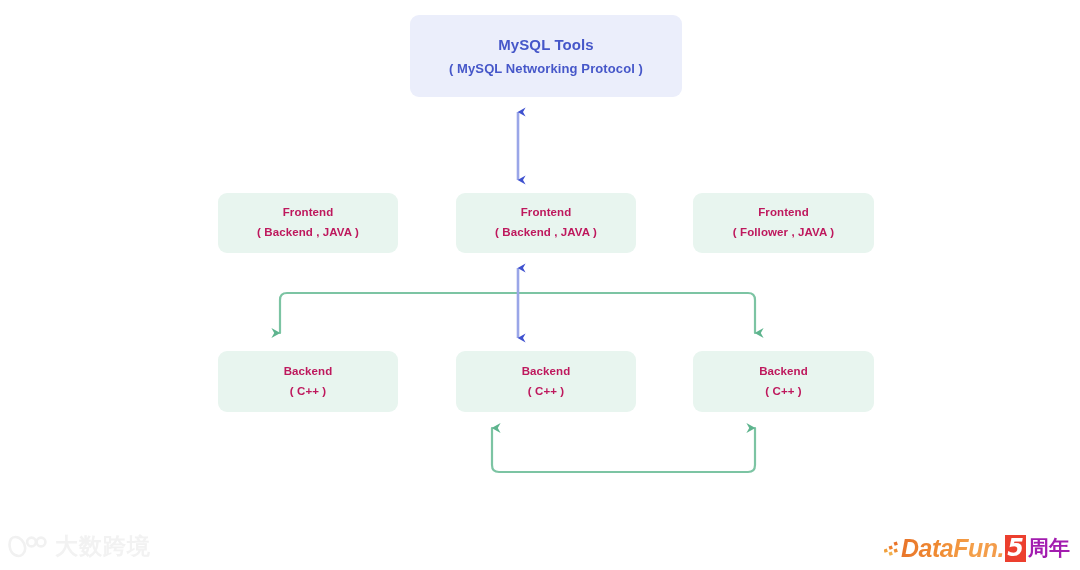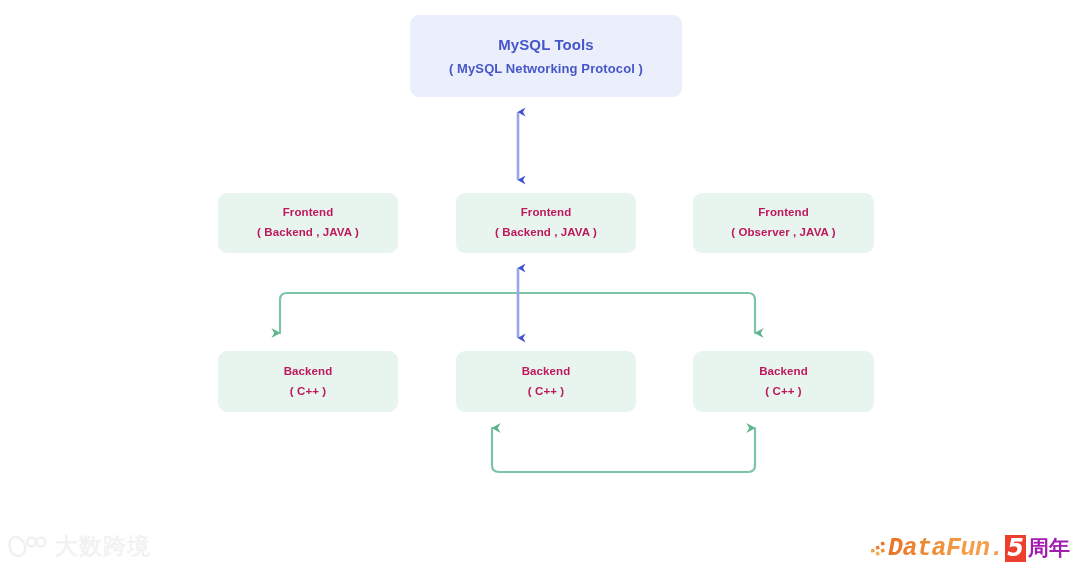--- a/index.html
+++ b/index.html
@@ -94,21 +94,21 @@
     height: 30px;
     display: flex;
     align-items: center;
   }
   #brand-logo .dots {
     width: 16px;
     height: 20px;
     margin-right: 1px;
   }
   #brand-logo .wordmark {
-    font-family: Liberation Mono, monospace;
+    font-family: Liberation Sans, sans-serif;
     font-size: 25px;
     font-weight: bold;
     font-style: italic;
     letter-spacing: -0.5px;
     line-height: 1;
     background: linear-gradient(100deg, #e8732a 0%, #ef8a32 35%, #f4a04a 70%, #f2994a 100%);
     -webkit-background-clip: text;
     background-clip: text;
     color: transparent;
   }
@@ -185,21 +185,21 @@
     <div class="line2">( Backend , JAVA )</div>
   </div>
 
   <div class="node green" style="left:428px; top:193px; width:180px; height:60px;">
     <div class="line1">Frontend</div>
     <div class="line2">( Backend , JAVA )</div>
   </div>
 
   <div class="node green" style="left:665px; top:193px; width:181px; height:60px;">
     <div class="line1">Frontend</div>
-    <div class="line2">( Observer , JAVA )</div>
+    <div class="line2">( Follower , JAVA )</div>
   </div>
 
   <div class="node green" style="left:190px; top:351px; width:180px; height:61px;">
     <div class="line1">Backend</div>
     <div class="line2">( C++ )</div>
   </div>
 
   <div class="node green" style="left:428px; top:351px; width:180px; height:61px;">
     <div class="line1">Backend</div>
     <div class="line2">( C++ )</div>

